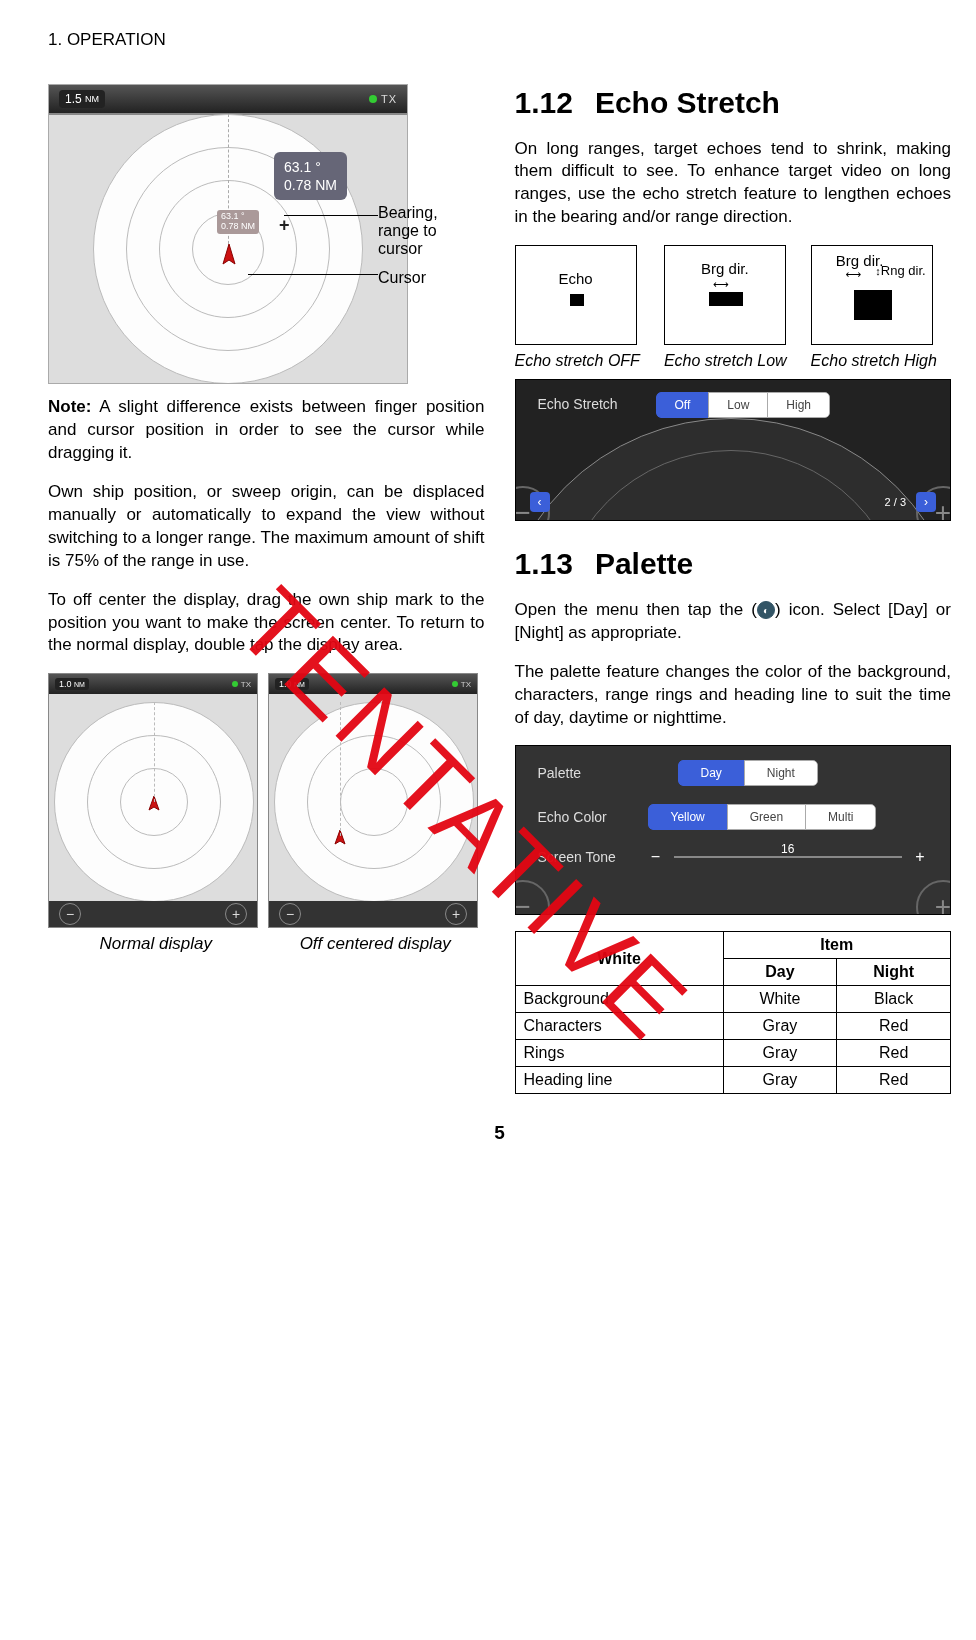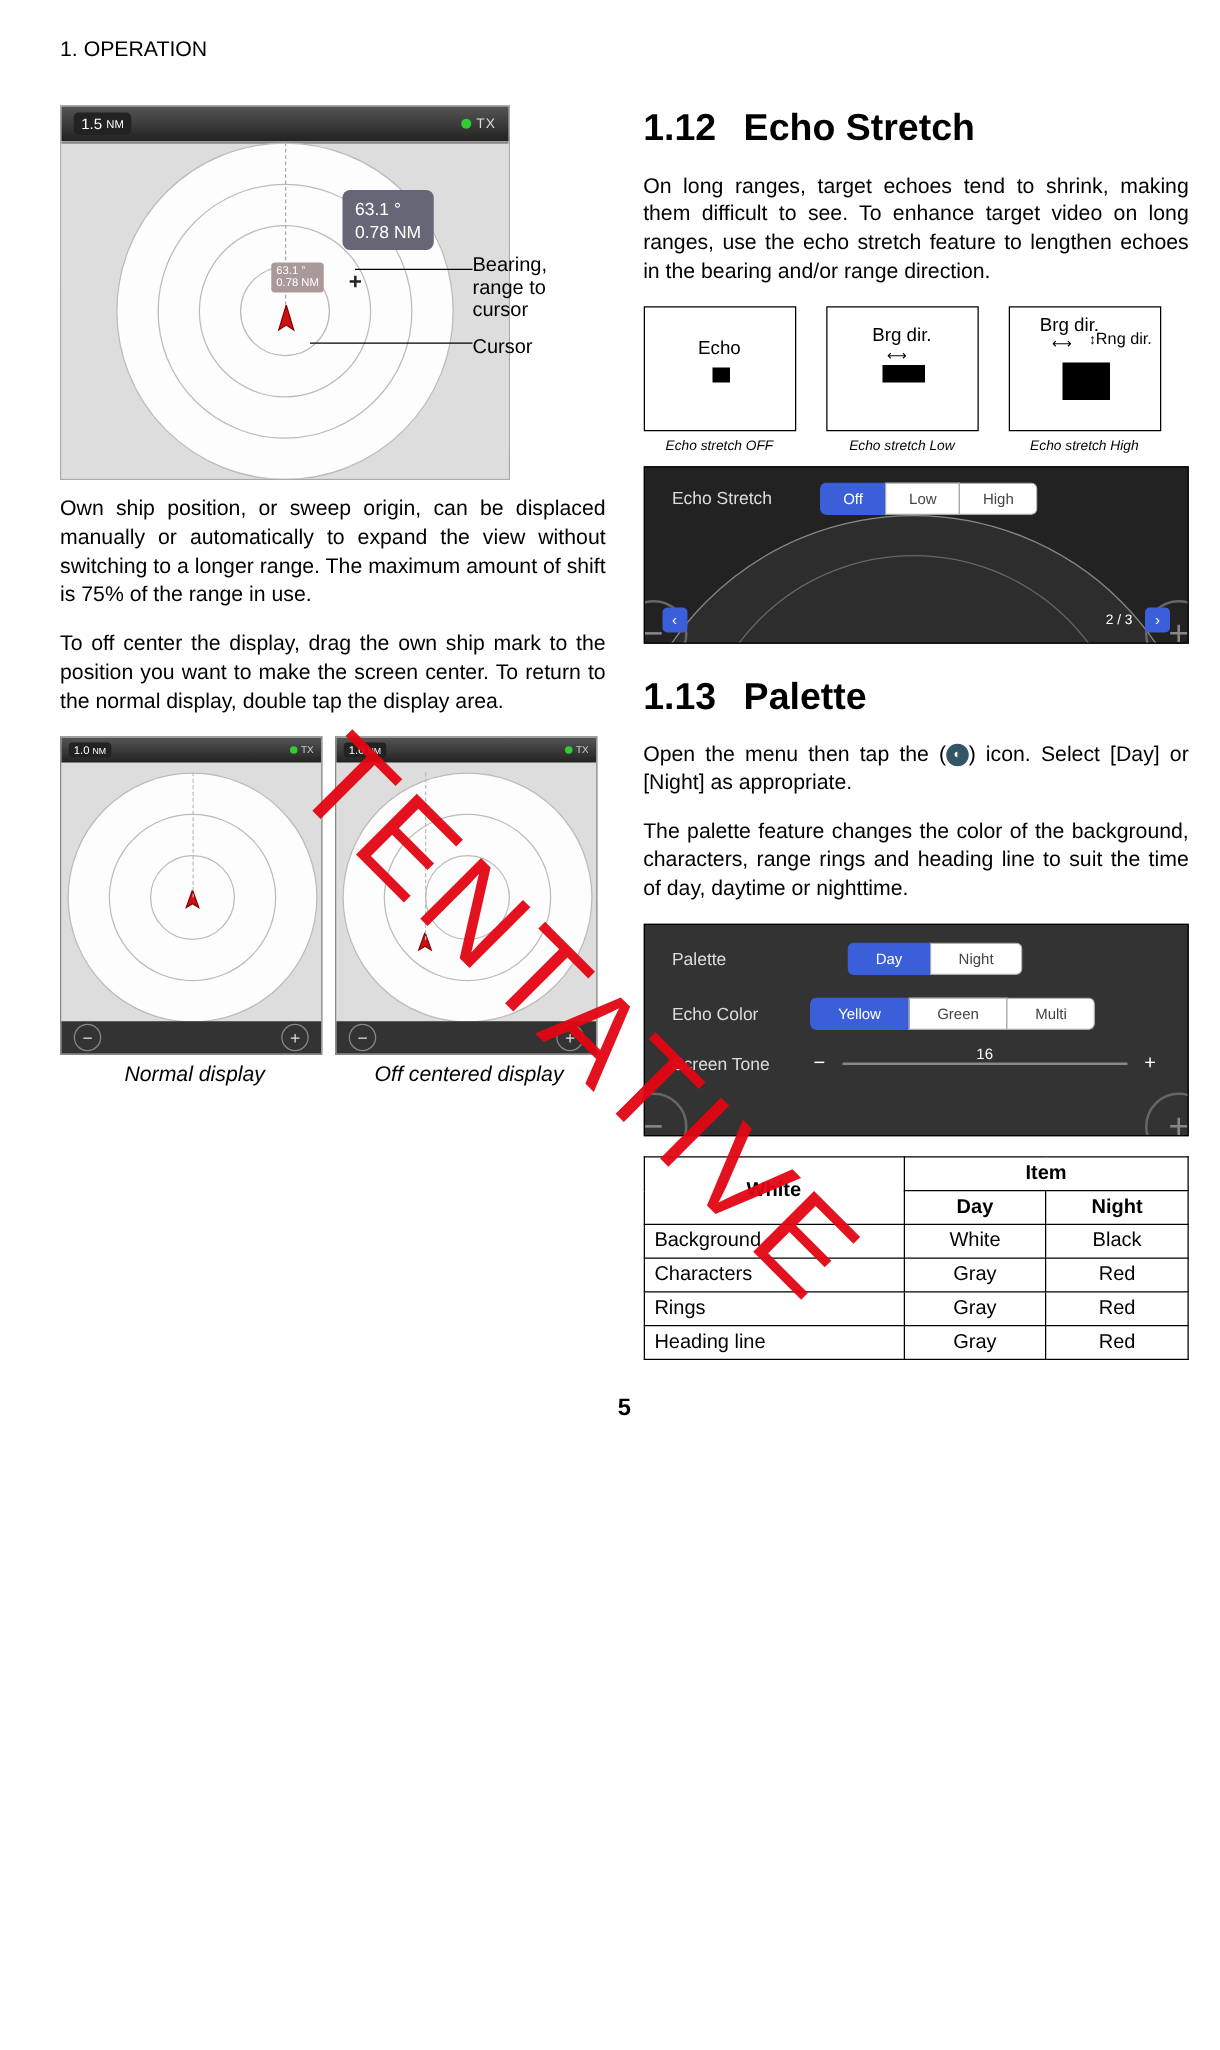--- a/index.html
+++ b/index.html
@@ -93,21 +93,21 @@
   .call-line{ position:absolute; height:1px; background:#000; }
   .cl1{ left:236px; top:131px; width:94px; }
   .cl2{ left:200px; top:190px; width:130px; }
   
   .stretch-row { display:flex; gap:24px; margin:6px 0 8px 0; }
   .stretch-box { text-align:center; }
   .sbox { width:122px; height:100px; border:1px solid #000; position:relative; background:#fff; }
   .sbox .lbl { position:absolute; left:50%; transform:translateX(-50%); font-size:15px; }
   .echo-sq { position:absolute; background:#000; }
   .arrows { position:absolute; font-size:11px; }
-  .stretch-cap { font-style:italic; font-size:11px; margin-top:6px; text-align:center; line-height:1.25; }
+  .stretch-cap { font-style:italic; font-size:16px; margin-top:6px; text-align:center; line-height:1.25; }
   
   .mini-fig { width:435px; position:relative; }
   .mini-pair { display:flex; gap:10px; margin-bottom:6px; }
   .mini-radar {
     width:210px; height:255px; border:1px solid #888; background:#ddd; position:relative; overflow:hidden;
   }
   .mini-radar .mini-top { position:absolute;left:0;top:0;right:0;height:20px;background:linear-gradient(#555,#222); display:flex;align-items:center;justify-content:space-between;padding:0 6px;}
   .mini-top .mchip{background:#222;color:#fff;font-size:9px;padding:1px 4px;border-radius:3px;}
   .mini-top .mtx{color:#ccc;font-size:8px;display:flex;align-items:center;gap:3px;}
   .mini-scope{ position:absolute;left:5px;top:28px;width:200px;height:200px;}
@@ -225,20 +225,24 @@
         <div class="bearing-chip-big">
           <span>63.1 °</span><br>
           <span>0.78 NM</span>
         </div>
         <div class="call-line cl1"></div>
         <div class="call-line cl2"></div>
         <div class="callout callout-bearing">Bearing, range to cursor</div>
         <div class="callout callout-cursor">Cursor</div>
       </div>
 
+      <p>
+        <strong>Note:</strong>
+        <span> A slight difference exists between finger position and cursor position in order to see the cursor while dragging it.</span>
+      </p>
 
 
       <p>Own ship position, or sweep origin, can be displaced manually or automatically to expand the view without switching to a longer range. The maximum amount of shift is 75% of the range in use.</p>
       <p>To off center the display, drag the own ship mark to the position you want to make the screen center. To return to the normal display, double tap the display area.</p>
 
       <div class="mini-fig">
         <div class="mini-pair">
 
           <div class="mini-radar">
             <div class="mini-top">

